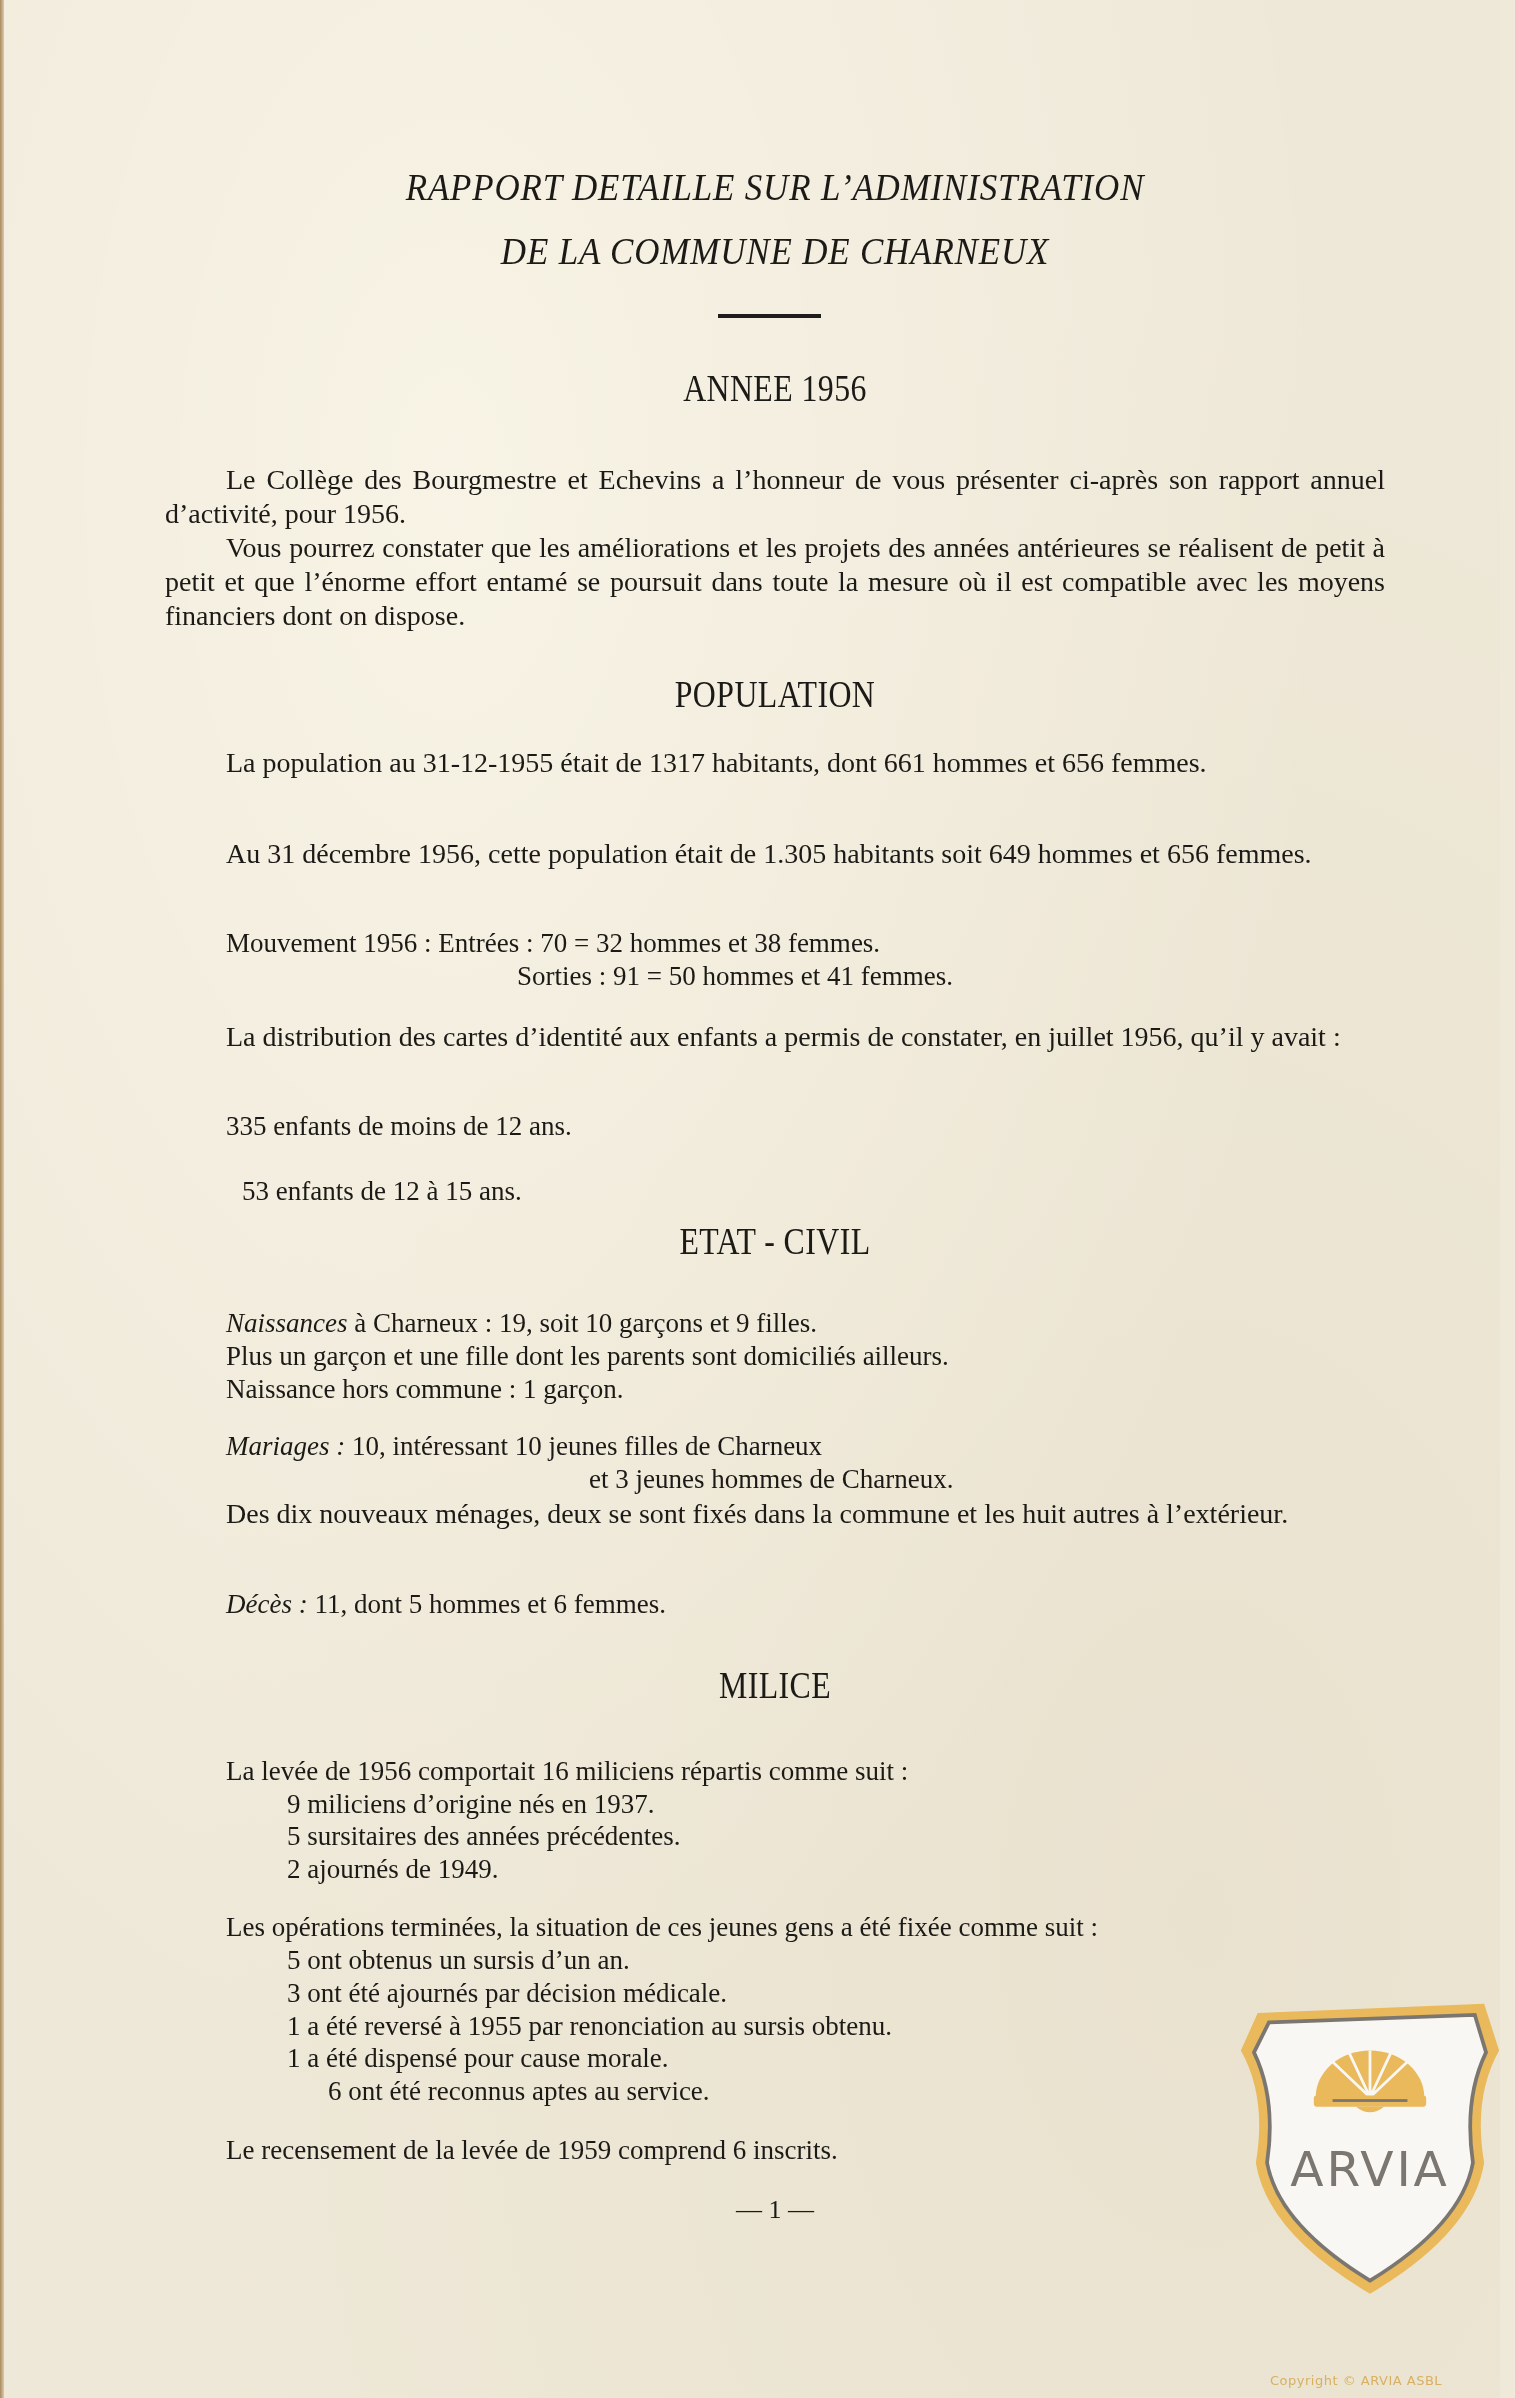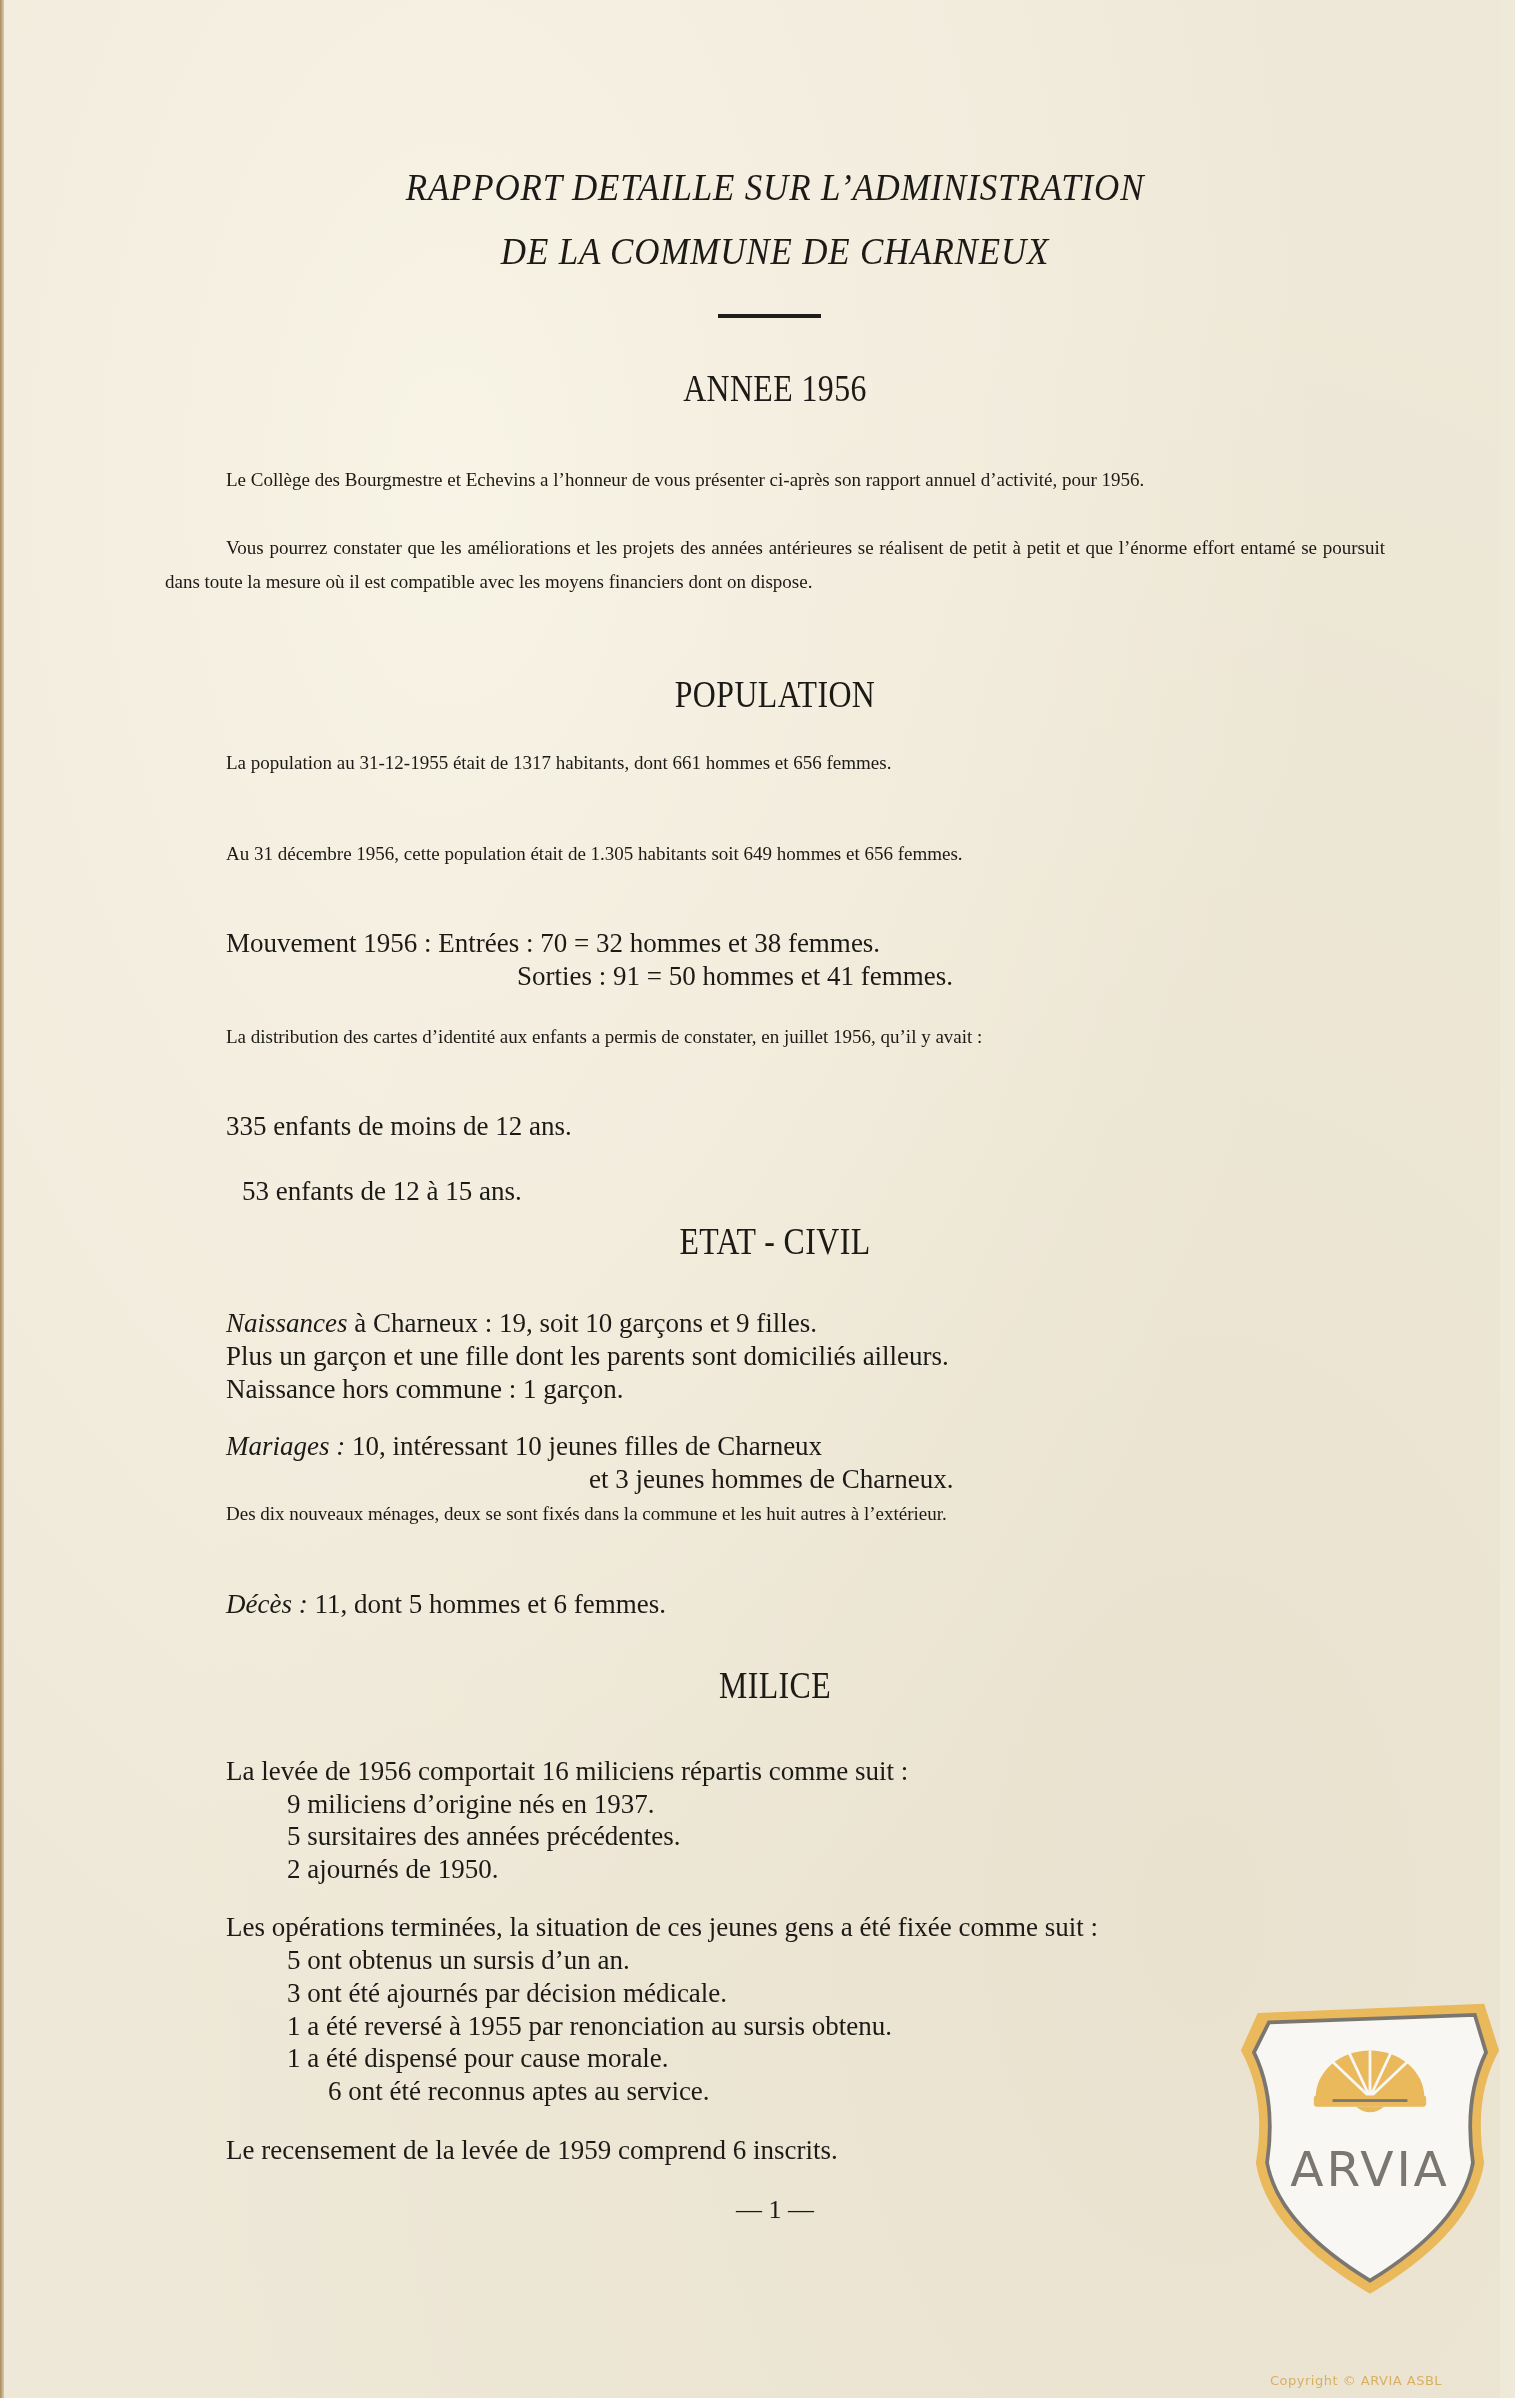--- a/index.html
+++ b/index.html
@@ -32,21 +32,21 @@
     .rule {
       position: absolute; left: 553px; width: 103px; height: 3.7px; background: #1f1d19;
     }
     .heading {
       position: absolute; left: 0; width: 1220px; text-align: center;
       font-size: 37px; letter-spacing: 0.5px;
       transform: scaleX(0.86);
     }
     .para {
       position: absolute; left: 0; width: 1220px;
-      font-size: 19px; line-height: 34px; text-align: justify;
+      font-size: 28px; line-height: 34px; text-align: justify;
       text-align-last: left;
     }
     .indent { text-indent: 61px; }
     .line { position: absolute; font-size: 27px; white-space: nowrap; }
     .ital { font-style: italic; }
     .pagenum {
       position: absolute; left: 0; width: 1220px; text-align: center; font-size: 26px;
     }
     .logo {
       position: absolute; left: 1239px; top: 1994px; width: 262px; height: 302px;
@@ -87,21 +87,21 @@
     <div class="line" style="left:61px; top:1374px;">Naissance hors commune : 1 garçon.</div>
     <div class="line" style="left:61px; top:1431px;"><span class="ital">Mariages :</span><span> 10, intéressant 10 jeunes filles de Charneux</span></div>
     <div class="line" style="left:424px; top:1464px;">et 3 jeunes hommes de Charneux.</div>
     <div class="para indent" style="top:1497px;">Des dix nouveaux ménages, deux se sont fixés dans la commune et les huit autres à l’extérieur.</div>
     <div class="line" style="left:61px; top:1589px;"><span class="ital">Décès :</span><span> 11, dont 5 hommes et 6 femmes.</span></div>
 
     <div class="heading" style="top:1664px;">MILICE</div>
     <div class="line" style="left:61px; top:1756px;">La levée de 1956 comportait 16 miliciens répartis comme suit :</div>
     <div class="line" style="left:122px; top:1789px;">9 miliciens d’origine nés en 1937.</div>
     <div class="line" style="left:122px; top:1821px;">5 sursitaires des années précédentes.</div>
-    <div class="line" style="left:122px; top:1854px;">2 ajournés de 1950.</div>
+    <div class="line" style="left:122px; top:1854px;">2 ajournés de 1949.</div>
     <div class="line" style="left:61px; top:1912px;">Les opérations terminées, la situation de ces jeunes gens a été fixée comme suit :</div>
     <div class="line" style="left:122px; top:1945px;">5 ont obtenus un sursis d’un an.</div>
     <div class="line" style="left:122px; top:1978px;">3 ont été ajournés par décision médicale.</div>
     <div class="line" style="left:122px; top:2011px;">1 a été reversé à 1955 par renonciation au sursis obtenu.</div>
     <div class="line" style="left:122px; top:2043px;">1 a été dispensé pour cause morale.</div>
     <div class="line" style="left:122px; top:2076px;margin-left:41px;">6 ont été reconnus aptes au service.</div>
     <div class="line" style="left:61px; top:2135px;">Le recensement de la levée de 1959 comprend 6 inscrits.</div>
 
     <div class="pagenum" style="top:2195px;">— 1 —</div>
   </div>

